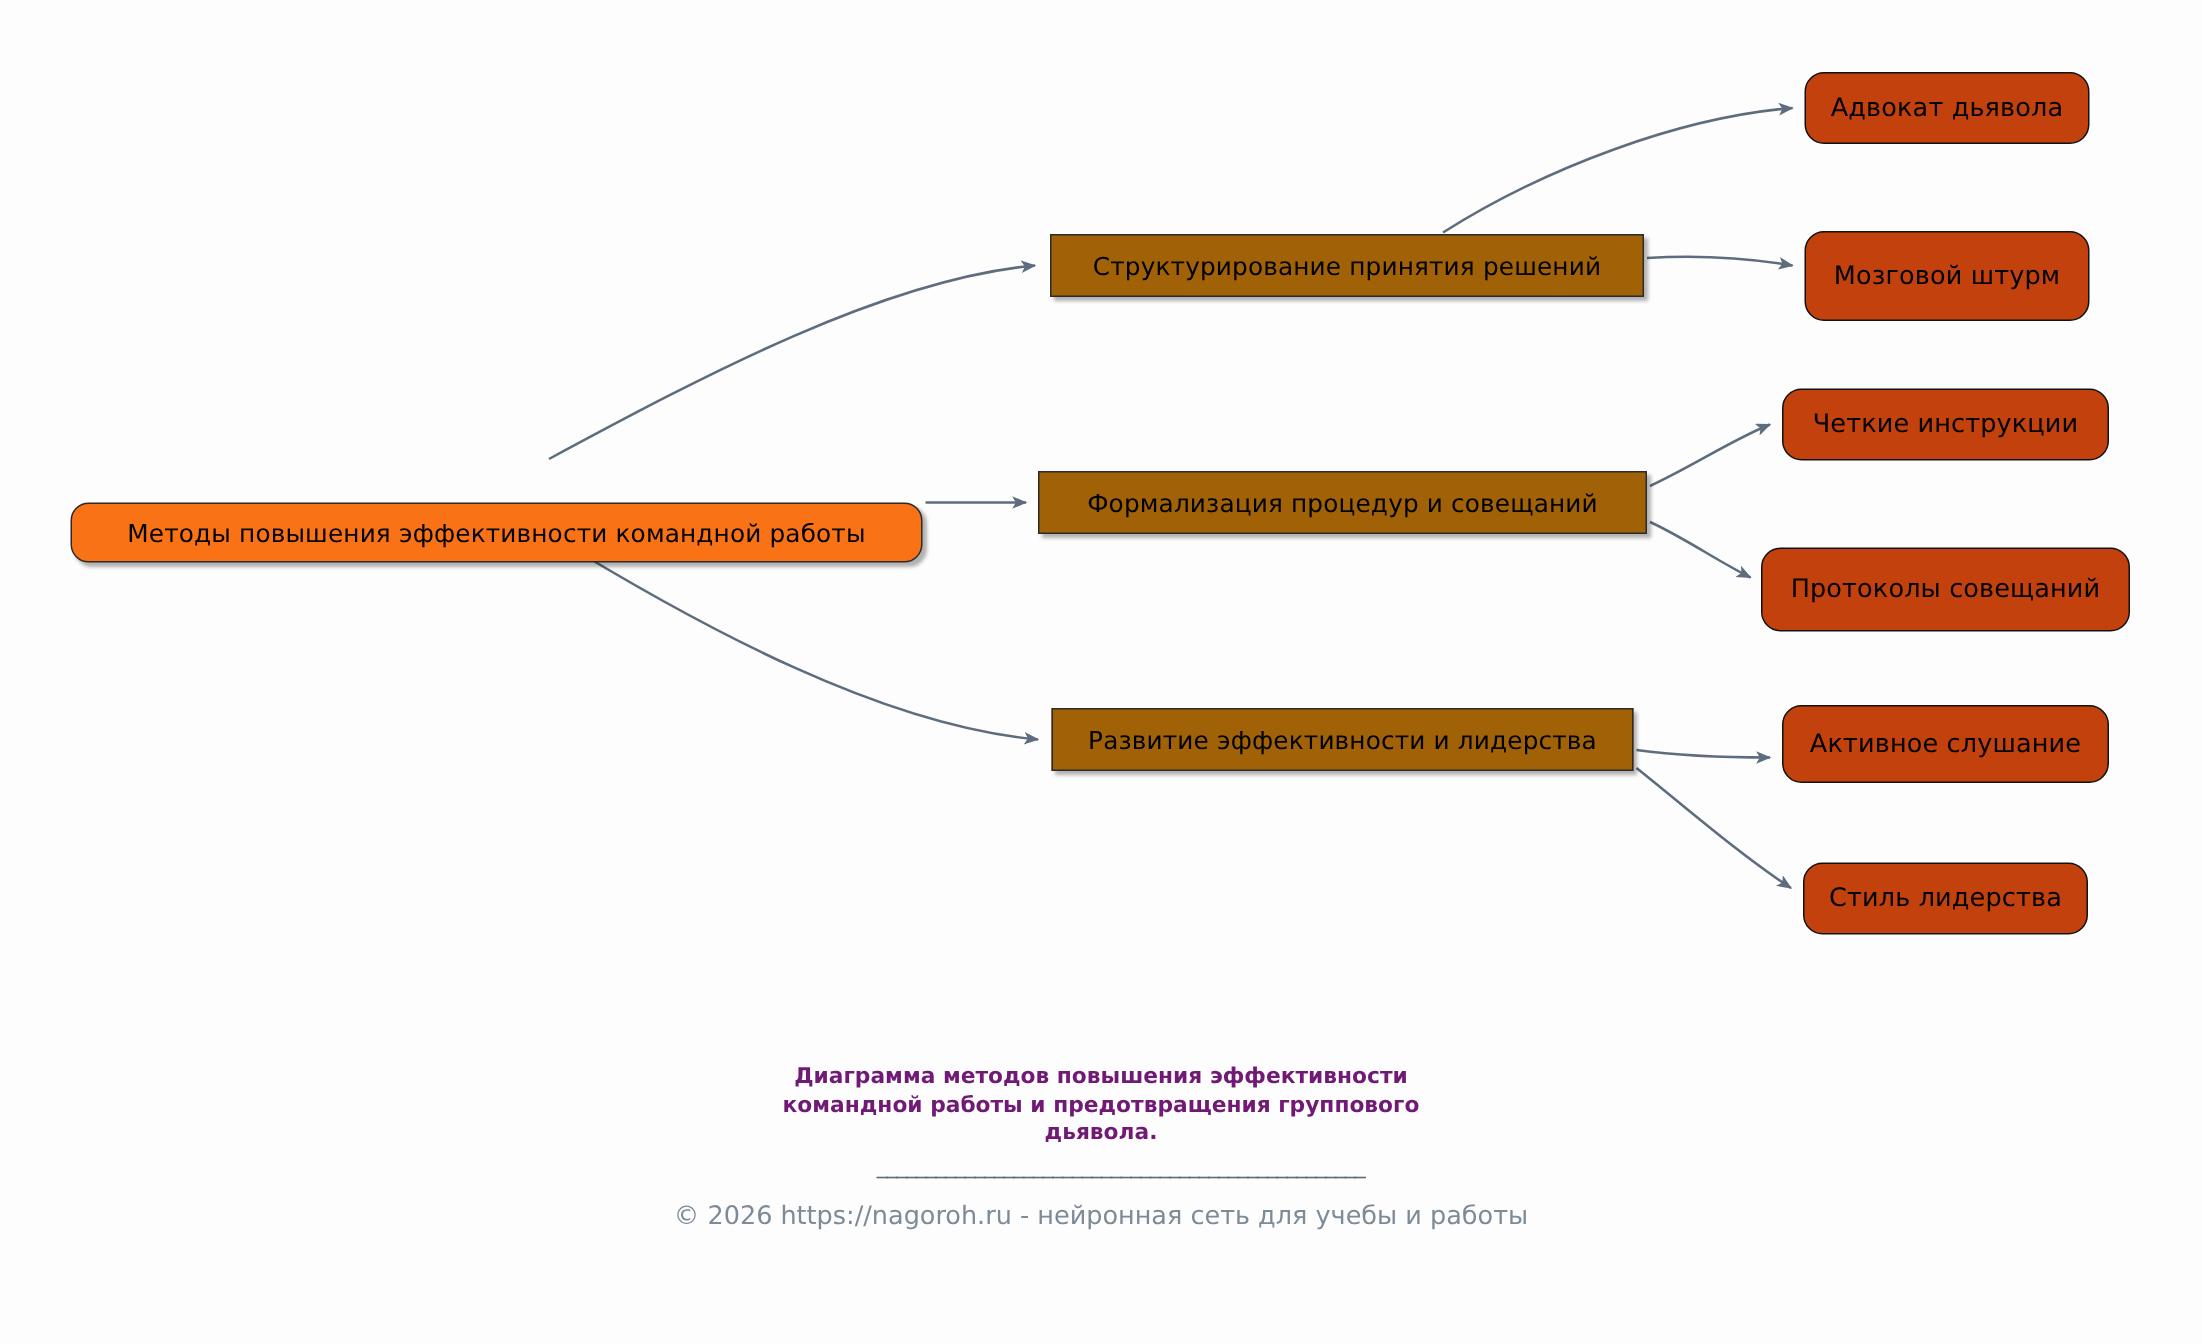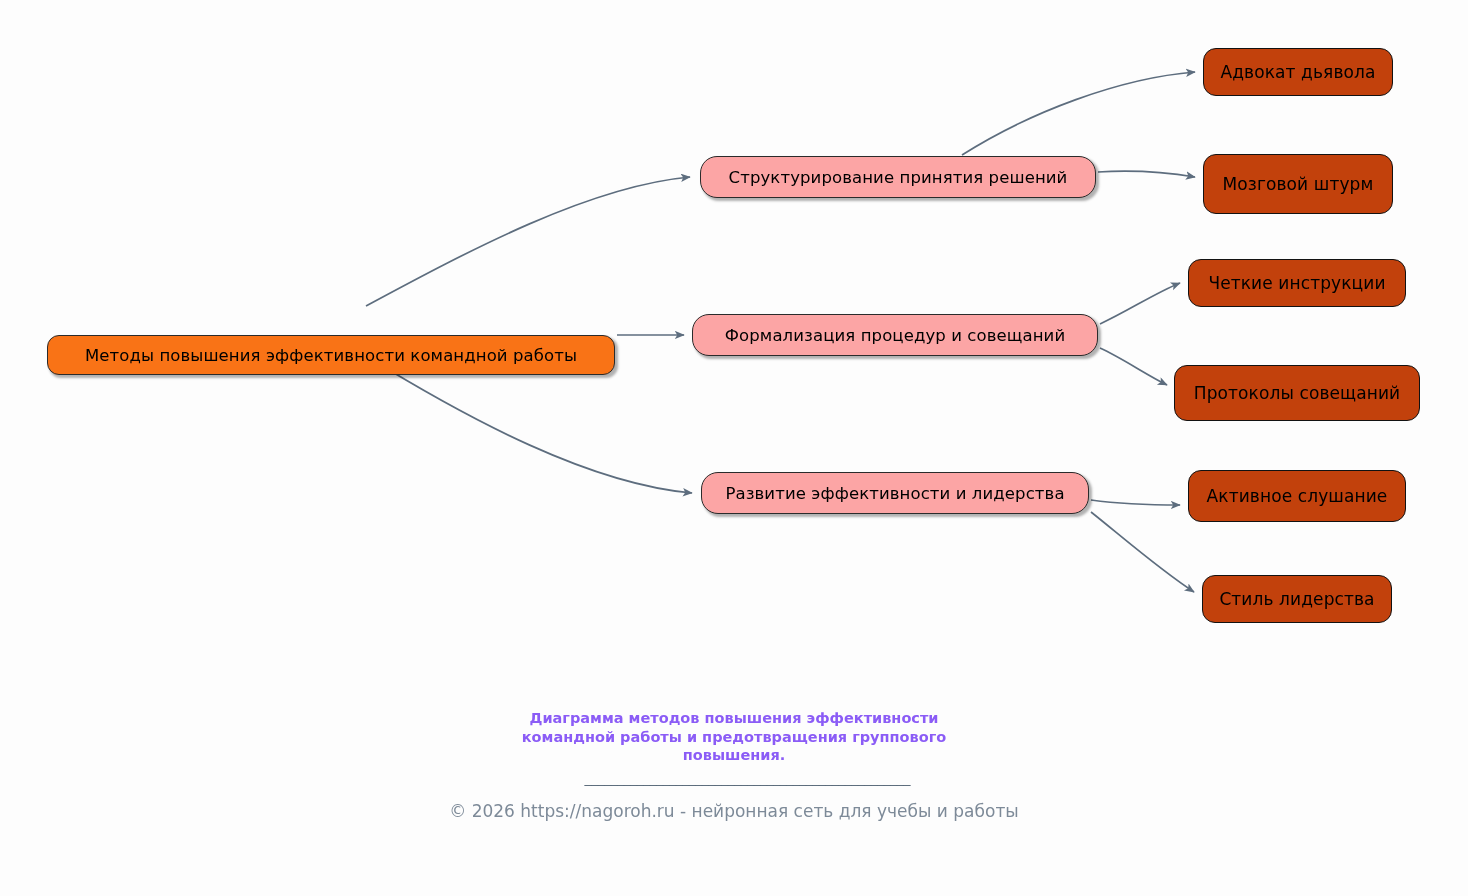--- a/index.html
+++ b/index.html
@@ -35,41 +35,41 @@
   }
   .node-root {
     background: #f97316;
     border: 1.6px solid #2b2b2b;
     border-radius: 12px;
     font-size: 16.5px;
     box-shadow: 2.5px 2.5px 2.5px rgba(0,0,0,0.30);
     margin-top: 20px;
   }
   .node-branch {
-    background: #fca5a5;
+    background: #a16207;
     border: 1.6px solid #2b2b2b;
-    border-radius: 17px;
+    border-radius: 0;
     font-size: 16.5px;
     box-shadow: 2.5px 2.5px 2.5px rgba(0,0,0,0.30);
   }
   .node-leaf {
     background: #c2410c;
     border: 1.7px solid #121212;
     border-radius: 13px;
     font-size: 17px;
   }
   .caption {
     position: absolute;
     left: 0;
     width: 1468px;
     text-align: center;
     font-weight: bold;
     font-size: 14.5px;
     line-height: 18.5px;
-    color: #8b5cf6;
+    color: #701a75;
   }
   .caption-line {
     display: block;
   }
   .sep {
     position: absolute;
     left: 0;
     width: 1468px;
     text-align: center;
     color: #5b6b7b;
@@ -142,20 +142,20 @@
   <div class="node node-leaf" style="left:1188px; top:470px; width:218px; height:52px;">
     <span>Активное слушание</span>
   </div>
   <div class="node node-leaf" style="left:1202px; top:575px; width:190px; height:48px;">
     <span>Стиль лидерства</span>
   </div>
 
   <div class="caption" style="top:709px;">
     <span class="caption-line">Диаграмма методов повышения эффективности</span>
     <span class="caption-line">командной работы и предотвращения группового</span>
-    <span class="caption-line">повышения.</span>
+    <span class="caption-line">дьявола.</span>
   </div>
 
   <div class="sep" style="top:768px;">__________________________________________________</div>
 
   <div class="footer" style="top:801px;">© 2026 https://nagoroh.ru - нейронная сеть для учебы и работы</div>
 
 </div>
 
 </body></html>

